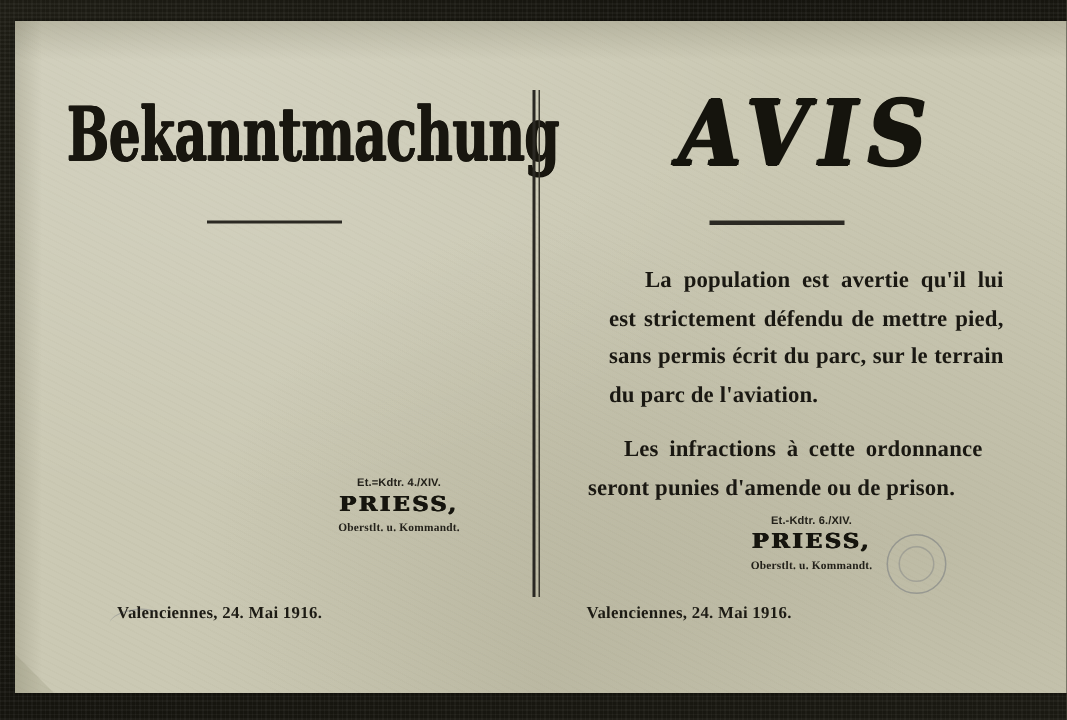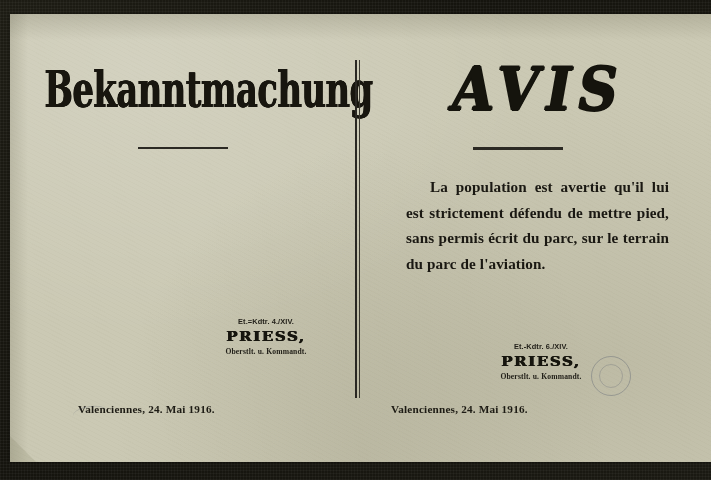--- a/index.html
+++ b/index.html
@@ -300,20 +300,23 @@
       <div class="heading-french">AVIS</div>
     </div>
   </div>
 
   <div class="title-rule" id="title-rule-french"></div>
 
   <div class="body-text" id="body-french-1">
     <span class="indent"></span><span>La population est avertie qu'il lui est strictement défendu de mettre pied, sans permis écrit du parc, sur le terrain du parc de l'aviation.</span>
   </div>
 
+  <div class="body-text" id="body-french-2">
+    <span class="indent"></span><span>Les infractions à cette ordonnance seront punies d'amende ou de prison.</span>
+  </div>
 
   <div class="signature-block" id="signature-french">
     <div class="sig-unit">Et.-Kdtr. 6./XIV.</div>
     <div class="sig-name">PRIESS,</div>
     <div class="sig-rank">Oberstlt. u. Kommandt.</div>
   </div>
 
   <div class="date-line" id="date-french">Valenciennes, 24. Mai 1916.</div>
 
   <div id="archive-stamp"></div>

